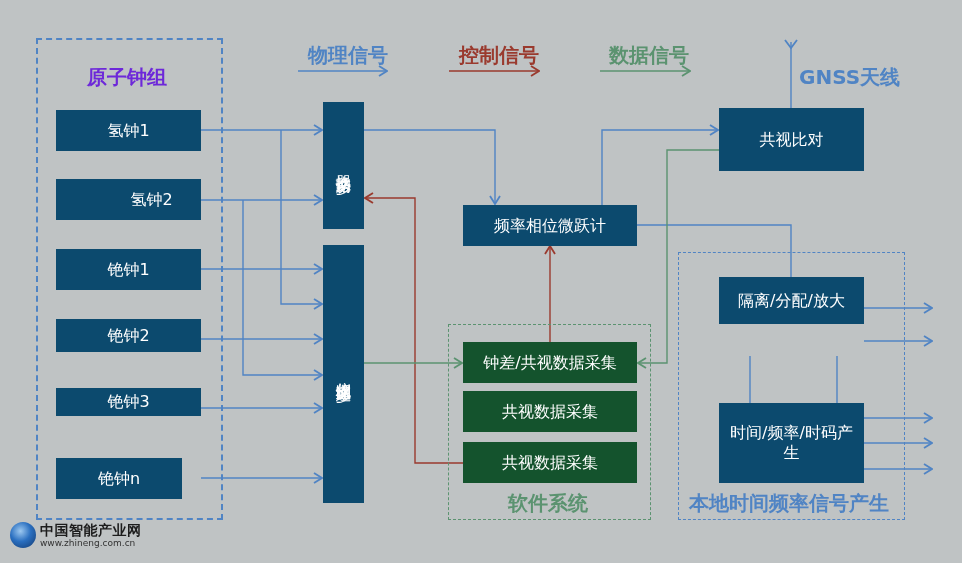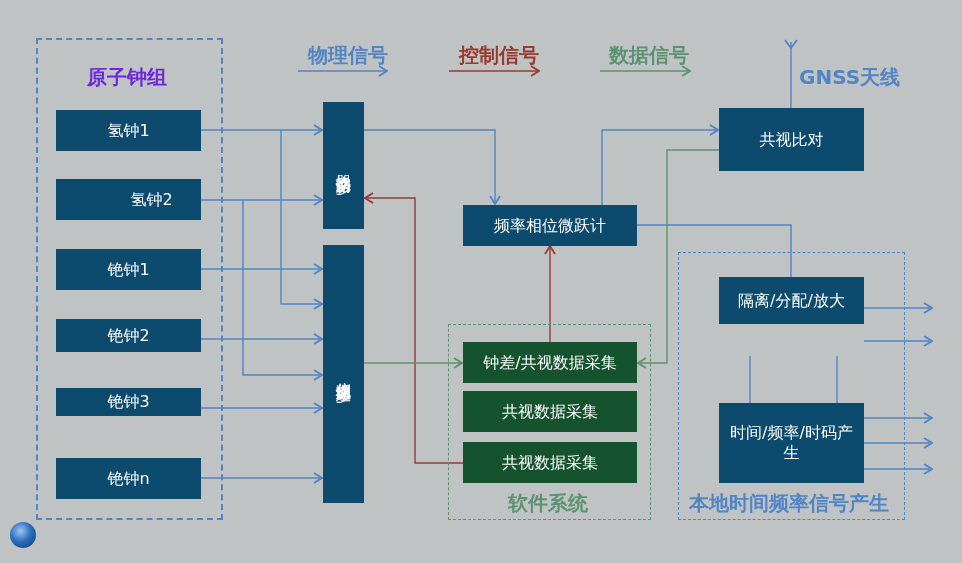--- a/index.html
+++ b/index.html
@@ -88,21 +88,21 @@
 <div class="lbl" style="left:609px;top:42px;color:#5b9370;">数据信号</div>
 <div class="lbl" style="left:799px;top:64px;color:#5084c4;">GNSS天线</div>
 
 <div class="dash" style="left:36px;top:38px;width:187px;height:482px;border:2px dashed #5084c4;"></div>
 <div class="lbl" style="left:87px;top:64px;color:#6d28d9;">原子钟组</div>
 <div class="box blue" style="left:56px;top:110px;width:145px;height:41px;">氢钟1</div>
 <div class="box blue" style="left:56px;top:179px;width:145px;height:41px;padding-left:46px;">氢钟2</div>
 <div class="box blue" style="left:56px;top:249px;width:145px;height:41px;">铯钟1</div>
 <div class="box blue" style="left:56px;top:319px;width:145px;height:33px;">铯钟2</div>
 <div class="box blue" style="left:56px;top:388px;width:145px;height:28px;">铯钟3</div>
-<div class="box blue" style="left:56px;top:458px;width:145px;height:41px;">铯钟n</div>
+<div class="box blue" style="left:56px;top:458px;width:126px;height:41px;">铯钟n</div>
 
 <div class="box blue vert" style="left:323px;top:102px;width:41px;height:127px;">
   <span>多路切换器</span>
 </div>
 <div class="box blue vert" style="left:323px;top:245px;width:41px;height:258px;">
   <span>多通道比相仪</span>
 </div>
 
 <div class="box blue" style="left:463px;top:205px;width:174px;height:41px;text-align:center;">频率相位微跃计</div>
 
@@ -114,13 +114,17 @@
 <div class="box green" style="left:463px;top:442px;width:174px;height:41px;">共视数据采集</div>
 <div class="lbl" style="left:508px;top:490px;color:#5b9370;">软件系统</div>
 
 <div class="dash" style="left:678px;top:252px;width:227px;height:268px;border:1px dashed #5084c4;"></div>
 <div class="box blue" style="left:719px;top:277px;width:145px;height:47px;">隔离/分配/放大</div>
 <div class="box blue" style="left:719px;top:403px;width:145px;height:80px;padding:0 10px;">时间/频率/时码产生</div>
 <div class="lbl" style="left:689px;top:490px;color:#5084c4;">本地时间频率信号产生</div>
 
 <div class="logo">
   <div class="globe"></div>
+  <div>
+    <div class="logo-title">中国智能产业网</div>
+    <div class="logo-url">www.zhineng.com.cn</div>
+  </div>
 </div>
 
 </body></html>

